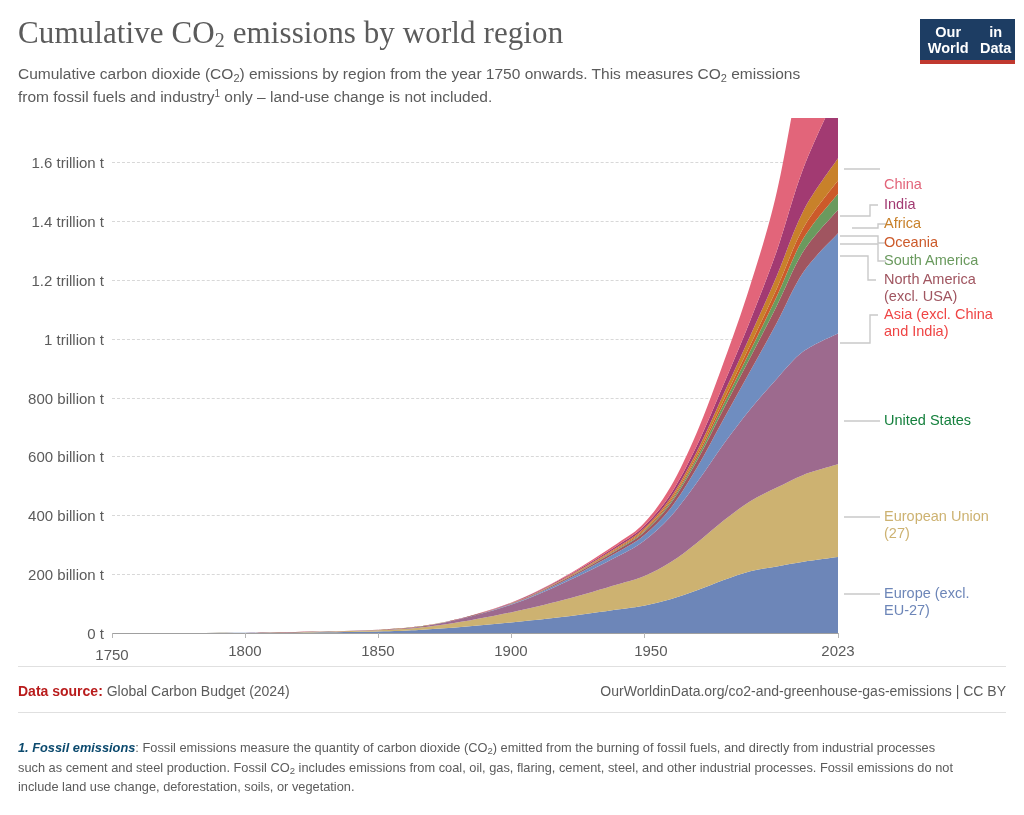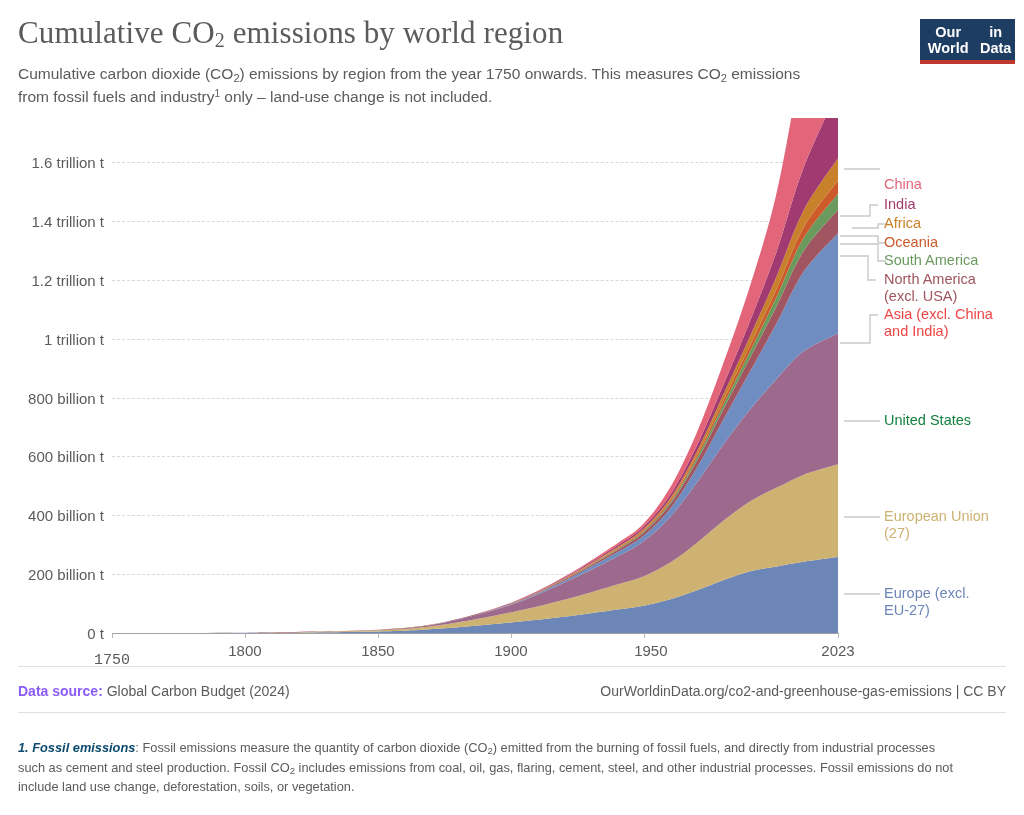--- a/index.html
+++ b/index.html
@@ -65,21 +65,21 @@
   .legend{position:absolute;left:838px;top:0;width:186px;height:520px;}
   .leg-label{
     position:absolute;font-size:14.5px;line-height:17px;white-space:pre-line;
     font-family:"Liberation Sans",sans-serif;
   }
 
   
   .rule{position:absolute;left:18px;top:666px;width:988px;height:1px;background:#e0e0e0;}
   .footer{position:absolute;left:18px;top:683px;width:988px;height:22px;font-size:14px;color:#5b5b5b;}
   .footer .src{position:absolute;left:0;top:0;}
-  .footer .src b{color:#8b5cf6;}
+  .footer .src b{color:#b91c1c;}
   .footer .url{position:absolute;right:0;top:0;}
   .rule2{position:absolute;left:18px;top:712px;width:988px;height:1px;background:#e0e0e0;}
 
   .note{
     position:absolute;left:18px;top:739px;width:940px;
     font-size:12.8px;line-height:18.5px;color:#5b5b5b;
   }
   .note b{color:#0c4a6e;font-style:italic;}
   .note sub{font-size:9.5px;vertical-align:baseline;position:relative;top:2px;}
 </style>
@@ -128,21 +128,21 @@
         <path d="M0.00,515.00C22.16,514.96 88.64,515.26 132.97,514.74C177.29,514.21 232.69,513.61 265.93,511.85C299.18,510.10 310.26,508.56 332.42,504.20C354.58,499.84 378.96,492.80 398.90,485.72C418.85,478.64 434.36,470.69 452.09,461.73C469.82,452.78 491.98,439.91 505.27,432.01C518.57,424.11 523.00,422.05 531.87,414.35C540.73,406.65 549.60,397.78 558.46,385.81C567.33,373.84 576.19,358.39 585.05,342.55C593.92,326.71 602.78,307.92 611.65,290.75C620.51,273.59 629.38,256.72 638.24,239.55C647.11,222.38 655.97,205.46 664.84,187.75C673.70,170.05 681.23,149.30 691.43,133.31C701.62,117.32 720.24,98.73 726.00,91.82L726.00,115.36C720.24,121.79 701.62,139.00 691.43,153.91C681.23,168.82 673.70,188.29 664.84,204.82C655.97,221.35 647.11,237.05 638.24,253.09C629.38,269.12 620.51,284.97 611.65,301.05C602.78,317.14 593.92,334.70 585.05,349.61C576.19,364.52 567.33,379.19 558.46,390.52C549.60,401.85 540.73,410.28 531.87,417.59C523.00,424.90 518.57,426.81 505.27,434.37C491.98,441.92 469.82,454.28 452.09,462.91C434.36,471.54 418.85,479.26 398.90,486.16C378.96,493.06 354.58,500.00 332.42,504.29C310.26,508.57 299.18,510.14 265.93,511.88C232.69,513.62 177.29,514.22 132.97,514.74C88.64,515.26 22.16,514.96 0.00,515.00Z" fill="#a05560" stroke="none"></path>
         <path d="M0.00,515.00C22.16,514.96 88.64,515.26 132.97,514.74C177.29,514.21 232.69,513.61 265.93,511.85C299.18,510.09 310.26,508.55 332.42,504.17C354.58,499.80 378.96,492.73 398.90,485.60C418.85,478.47 434.36,470.46 452.09,461.38C469.82,452.30 491.98,439.16 505.27,431.13C518.57,423.09 523.00,421.02 531.87,413.18C540.73,405.33 549.60,396.30 558.46,384.04C567.33,371.78 576.19,355.94 585.05,339.61C593.92,323.27 602.78,303.85 611.65,286.05C620.51,268.24 629.38,250.73 638.24,232.78C647.11,214.83 655.97,197.07 664.84,178.34C673.70,159.60 681.23,137.48 691.43,120.36C701.62,103.25 720.24,83.09 726.00,75.63L726.00,91.82C720.24,98.73 701.62,117.32 691.43,133.31C681.23,149.30 673.70,170.05 664.84,187.75C655.97,205.46 647.11,222.38 638.24,239.55C629.38,256.72 620.51,273.59 611.65,290.75C602.78,307.92 593.92,326.71 585.05,342.55C576.19,358.39 567.33,373.84 558.46,385.81C549.60,397.78 540.73,406.65 531.87,414.35C523.00,422.05 518.57,424.11 505.27,432.01C491.98,439.91 469.82,452.78 452.09,461.73C434.36,470.69 418.85,478.64 398.90,485.72C378.96,492.80 354.58,499.84 332.42,504.20C310.26,508.56 299.18,510.10 265.93,511.85C232.69,513.61 177.29,514.21 132.97,514.74C88.64,515.26 22.16,514.96 0.00,515.00Z" fill="#6a9a5e" stroke="none"></path>
         <path d="M0.00,515.00C22.16,514.96 88.64,515.26 132.97,514.74C177.29,514.21 232.69,513.62 265.93,511.85C299.18,510.09 310.26,508.54 332.42,504.14C354.58,499.74 378.96,492.65 398.90,485.45C418.85,478.25 434.36,470.14 452.09,460.94C469.82,451.74 491.98,438.40 505.27,430.25C518.57,422.09 523.00,419.99 531.87,412.00C540.73,404.01 549.60,394.78 558.46,382.28C567.33,369.77 576.19,353.68 585.05,336.96C593.92,320.23 602.78,300.27 611.65,281.93C620.51,263.58 629.38,245.48 638.24,226.89C647.11,208.31 655.97,189.91 664.84,170.39C673.70,150.87 681.23,127.77 691.43,109.77C701.62,91.77 720.24,70.29 726.00,62.39L726.00,75.63C720.24,83.09 701.62,103.25 691.43,120.36C681.23,137.48 673.70,159.60 664.84,178.34C655.97,197.07 647.11,214.83 638.24,232.78C629.38,250.73 620.51,268.24 611.65,286.05C602.78,303.85 593.92,323.27 585.05,339.61C576.19,355.94 567.33,371.78 558.46,384.04C549.60,396.30 540.73,405.33 531.87,413.18C523.00,421.02 518.57,423.09 505.27,431.13C491.98,439.16 469.82,452.30 452.09,461.38C434.36,470.46 418.85,478.47 398.90,485.60C378.96,492.73 354.58,499.80 332.42,504.17C310.26,508.55 299.18,510.09 265.93,511.85C232.69,513.61 177.29,514.21 132.97,514.74C88.64,515.26 22.16,514.96 0.00,515.00Z" fill="#cc5a2a" stroke="none"></path>
         <path d="M0.00,515.00C22.16,514.96 88.64,515.26 132.97,514.74C177.29,514.21 232.69,513.62 265.93,511.85C299.18,510.08 310.26,508.53 332.42,504.11C354.58,499.69 378.96,492.60 398.90,485.34C418.85,478.07 434.36,469.85 452.09,460.50C469.82,451.14 491.98,437.54 505.27,429.22C518.57,420.89 523.00,418.74 531.87,410.53C540.73,402.31 549.60,392.82 558.46,379.92C567.33,367.02 576.19,350.49 585.05,333.13C593.92,315.77 602.78,294.97 611.65,275.75C620.51,256.52 629.38,237.44 638.24,217.77C647.11,198.10 655.97,178.58 664.84,157.74C673.70,136.89 681.23,112.27 691.43,92.70C701.62,73.13 720.24,49.05 726.00,40.32L726.00,62.39C720.24,70.29 701.62,91.77 691.43,109.77C681.23,127.77 673.70,150.87 664.84,170.39C655.97,189.91 647.11,208.31 638.24,226.89C629.38,245.48 620.51,263.58 611.65,281.93C602.78,300.27 593.92,320.23 585.05,336.96C576.19,353.68 567.33,369.77 558.46,382.28C549.60,394.78 540.73,404.01 531.87,412.00C523.00,419.99 518.57,422.09 505.27,430.25C491.98,438.40 469.82,451.74 452.09,460.94C434.36,470.14 418.85,478.25 398.90,485.45C378.96,492.65 354.58,499.74 332.42,504.14C310.26,508.54 299.18,510.09 265.93,511.85C232.69,513.62 177.29,514.21 132.97,514.74C88.64,515.26 22.16,514.96 0.00,515.00Z" fill="#c8812a" stroke="none"></path>
         <path d="M0.00,515.00C22.16,514.96 88.64,515.26 132.97,514.74C177.29,514.21 232.69,513.63 265.93,511.85C299.18,510.07 310.26,508.53 332.42,504.05C354.58,499.57 378.96,492.39 398.90,484.98C418.85,477.58 434.36,469.20 452.09,459.62C469.82,450.03 491.98,436.02 505.27,427.45C518.57,418.88 523.00,416.68 531.87,408.17C540.73,399.66 549.60,389.88 558.46,376.39C567.33,362.90 576.19,345.59 585.05,327.25C593.92,308.90 602.78,287.12 611.65,266.33C620.51,245.53 629.38,224.74 638.24,202.47C647.11,180.20 655.97,158.13 664.84,132.72C673.70,107.32 681.23,76.71 691.43,50.03C701.62,23.35 720.24,-14.47 726.00,-27.37L726.00,40.32C720.24,49.05 701.62,73.13 691.43,92.70C681.23,112.27 673.70,136.89 664.84,157.74C655.97,178.58 647.11,198.10 638.24,217.77C629.38,237.44 620.51,256.52 611.65,275.75C602.78,294.97 593.92,315.77 585.05,333.13C576.19,350.49 567.33,367.02 558.46,379.92C549.60,392.82 540.73,402.31 531.87,410.53C523.00,418.74 518.57,420.89 505.27,429.22C491.98,437.54 469.82,451.14 452.09,460.50C434.36,469.85 418.85,478.07 398.90,485.34C378.96,492.60 354.58,499.69 332.42,504.11C310.26,508.53 299.18,510.08 265.93,511.85C232.69,513.62 177.29,514.21 132.97,514.74C88.64,515.26 22.16,514.96 0.00,515.00Z" fill="#a23a72" stroke="none"></path>
         <path d="M0.00,515.00C22.16,514.96 88.64,515.26 132.97,514.74C177.29,514.21 232.69,513.62 265.93,511.82C299.18,510.03 310.26,508.49 332.42,503.96C354.58,499.44 378.96,492.23 398.90,484.69C418.85,477.15 434.36,468.62 452.09,458.73C469.82,448.85 491.98,434.31 505.27,425.39C518.57,416.47 523.00,414.62 531.87,405.23C540.73,395.84 549.60,384.24 558.46,369.03C567.33,353.83 576.19,334.80 585.05,314.00C593.92,293.21 602.78,268.73 611.65,244.26C620.51,219.78 629.38,195.55 638.24,167.15C647.11,138.76 655.97,112.52 664.84,73.87C673.70,35.22 681.23,-14.52 691.43,-64.74C701.62,-114.97 720.24,-200.36 726.00,-227.48L726.00,-27.37C720.24,-14.47 701.62,23.35 691.43,50.03C681.23,76.71 673.70,107.32 664.84,132.72C655.97,158.13 647.11,180.20 638.24,202.47C629.38,224.74 620.51,245.53 611.65,266.33C602.78,287.12 593.92,308.90 585.05,327.25C576.19,345.59 567.33,362.90 558.46,376.39C549.60,389.88 540.73,399.66 531.87,408.17C523.00,416.68 518.57,418.88 505.27,427.45C491.98,436.02 469.82,450.03 452.09,459.62C434.36,469.20 418.85,477.58 398.90,484.98C378.96,492.39 354.58,499.57 332.42,504.05C310.26,508.53 299.18,510.07 265.93,511.85C232.69,513.63 177.29,514.21 132.97,514.74C88.64,515.26 22.16,514.96 0.00,515.00Z" fill="#e2657a" stroke="none"></path>
       </svg>
     <div class="zeroline" style="top:515px"></div>
     <div class="axis-x" id="axis-x">
         <div class="xtickmark" style="left: 112px;"></div>
-        <div class="xtick" style="left: 112px; top: 14px; font-family: Liberation Mono, monospace;">1750</div>
+        <div class="xtick" style="left: 112px; top: 8px;">1750</div>
         <div class="xtickmark" style="left: 244.967px;"></div>
         <div class="xtick" style="left: 244.967px; top: 4px;">1800</div>
         <div class="xtickmark" style="left: 377.934px;"></div>
         <div class="xtick" style="left: 377.934px; top: 4px;">1850</div>
         <div class="xtickmark" style="left: 510.901px;"></div>
         <div class="xtick" style="left: 510.901px; top: 4px;">1900</div>
         <div class="xtickmark" style="left: 643.868px;"></div>
         <div class="xtick" style="left: 643.868px; top: 4px; margin-left: 7px;">1950</div>
         <div class="xtickmark" style="left: 838px;"></div>
         <div class="xtick" style="left: 838px; top: 4px;">2023</div>

